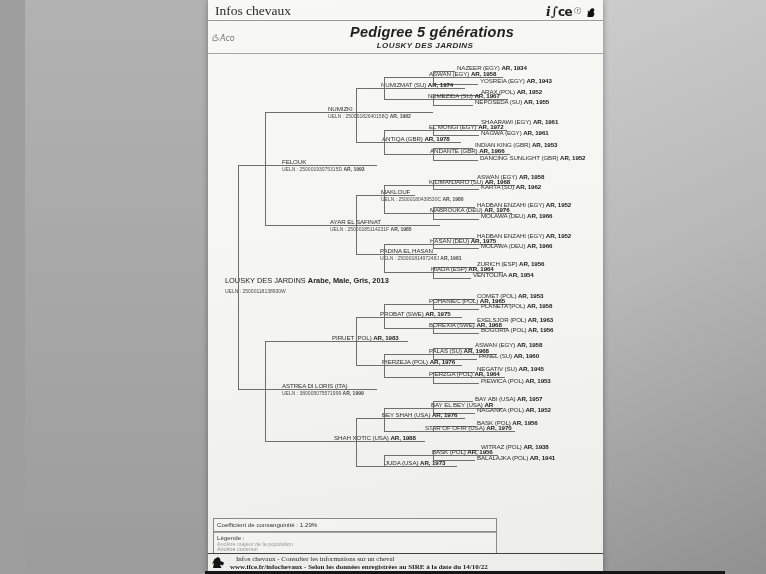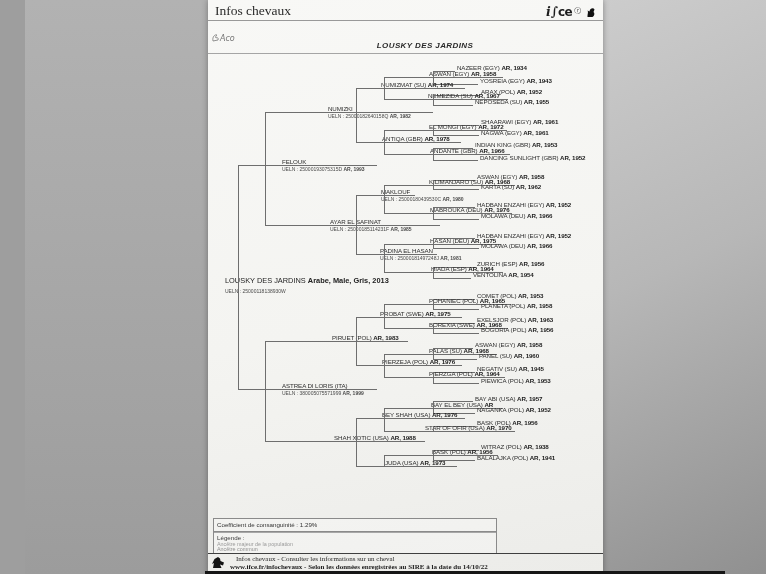--- a/index.html
+++ b/index.html
@@ -55,20 +55,21 @@
 
   <div id="app-title" class="abs">Infos chevaux</div>
   <div id="ifce-logo" class="abs">
     <span class="p1">i∫</span><span class="p2">ce</span><span class="reg">ⓡ</span>
     <svg width="9" height="12" viewBox="0 0 9 12" style="vertical-align:-2px">
       <path d="M1.5 11 C1.5 7.5 2.5 6.5 1.5 4.5 L3.5 5.5 C4 2 7.5 1.5 8.5 3.5 L7.5 6 C9 7 8.5 10 6.5 11 Z" fill="#111"></path>
     </svg>
   </div>
   <div class="rule" style="left:183px;top:20px;width:395px;"></div>
 
+  <div id="doc-title" class="abs">Pedigree 5 générations</div>
   <div id="doc-subtitle" class="abs">LOUSKY DES JARDINS</div>
   <div id="aco-logo" class="abs">
     <svg width="8" height="9" viewBox="0 0 8 9" style="vertical-align:-1px">
       <path d="M1 8 C0 4 3 1 5 2 C4 3 3 4 4 5 C5 4 7 5 6 7 Z" fill="none" stroke="#777" stroke-width="0.8"></path>
     </svg><span>Aco</span>
   </div>
   <div class="rule" style="left:183px;top:53px;width:395px;background:#a5a5a5;"></div>
 
   <div id="subject-name" class="abs">
     <span>LOUSKY DES JARDINS</span>

